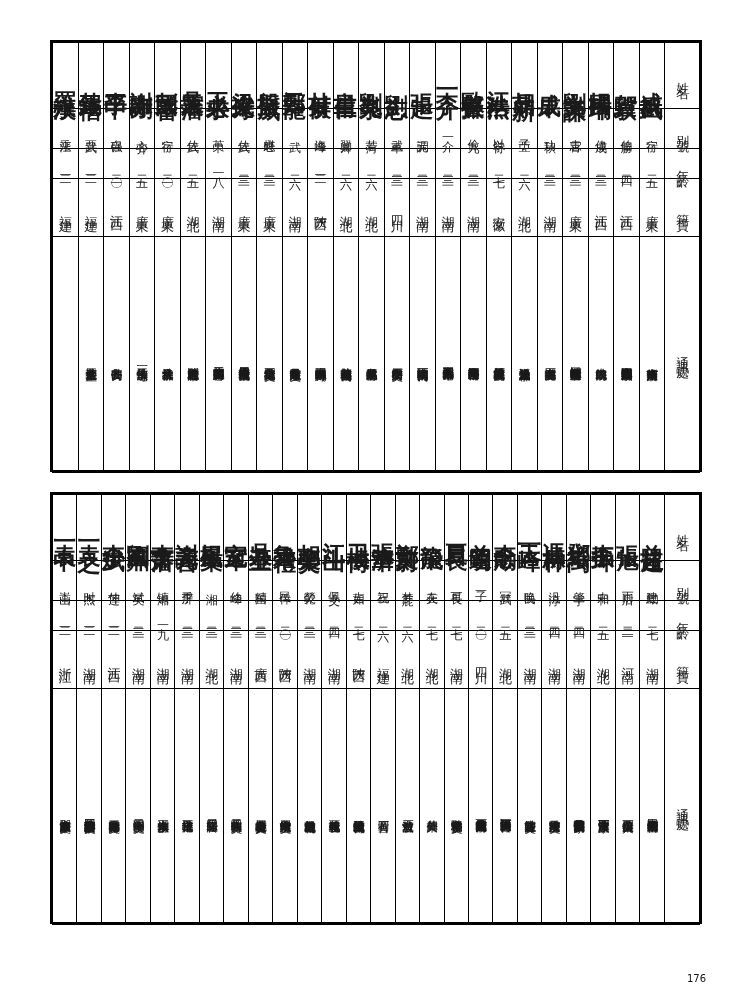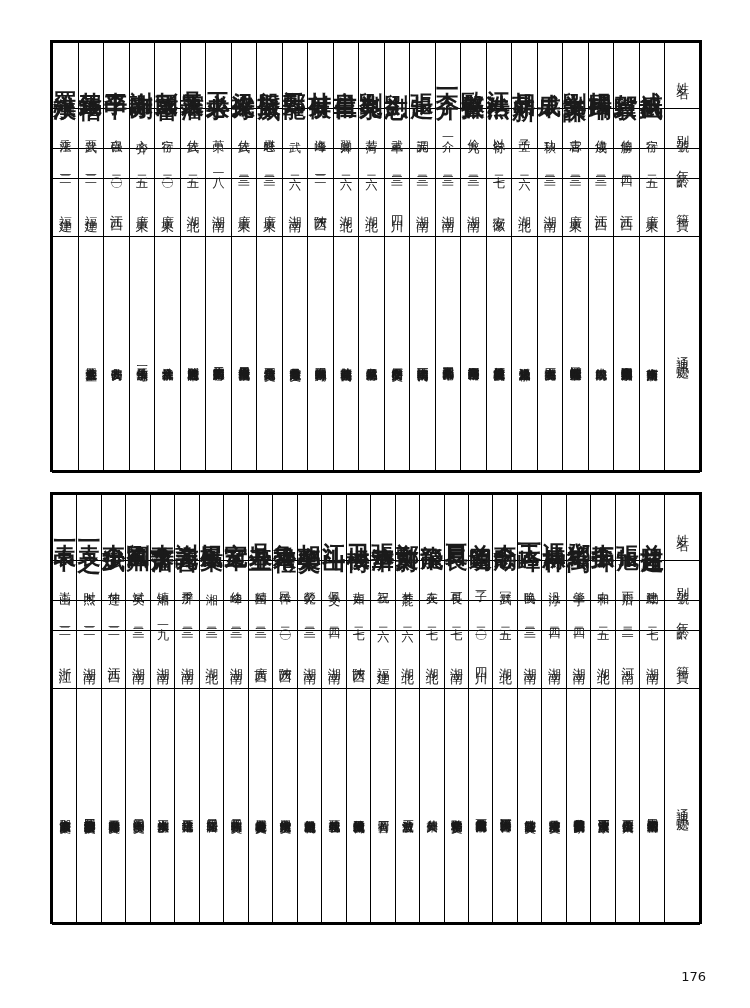--- a/index.html
+++ b/index.html
@@ -81,21 +81,21 @@
   .c-alias .vt  { font-size: 12px; letter-spacing: 0.15em; }
   .c-age .vt    { font-size: 12px; letter-spacing: 0.12em; }
   .c-origin .vt { font-size: 13px; letter-spacing: 0.30em; }
   .c-addr       { padding: 4px 1px; vertical-align: top; }
   .c-addr .vt   { font-size: 11.5px; line-height: 1.32; letter-spacing: 0.01em; max-height: 226px; }
 
   .page-num {
     position: absolute;
     right: 44px;
     bottom: 24px;
-    font-size: 13px;
+    font-size: 10px;
     font-family: "DejaVu Sans", "Liberation Sans", sans-serif;
     color: #111;
   }
 </style>
 </head>
 <body>
 
 <div class="page">
 
   <div class="tbl-wrap" id="block-top">

